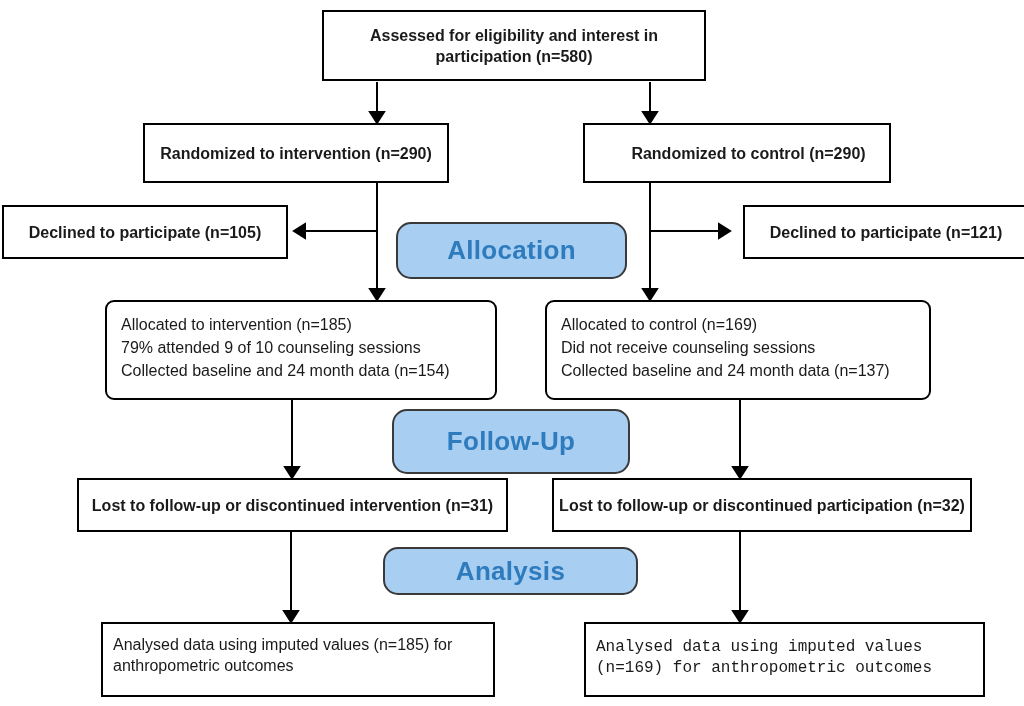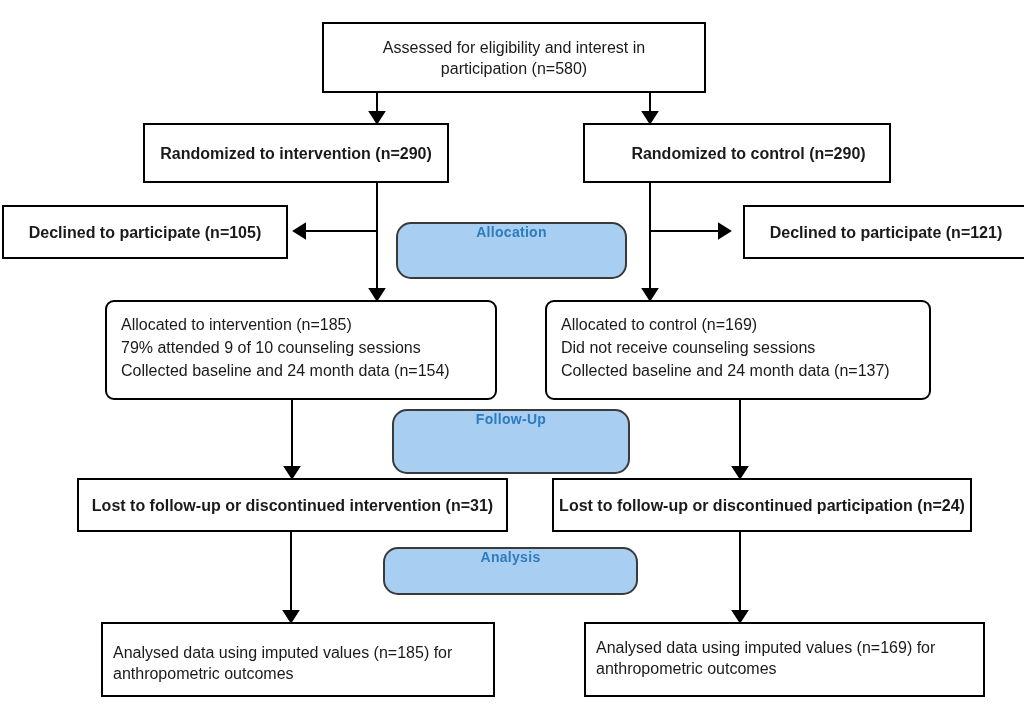--- a/index.html
+++ b/index.html
@@ -41,39 +41,39 @@
     padding:11px 14px;
     line-height:23px;
     border-radius:9px;
   }
   .stage{
     position:absolute;
     background:var(--stage-fill);
     border:2px solid var(--stage-border);
     border-radius:15px;
     box-sizing:border-box;
-    display:flex;align-items:flex-start;justify-content:center;
+    display:flex;align-items:center;justify-content:center;
     z-index:2;
     color:var(--stage-text);
     font-weight:bold;
-    font-size:14px;
+    font-size:26px;
     letter-spacing:0.3px;
   }
   
-  #box-assessed       {left:322px;top:22px; width:384px;height:71px;padding:0 26px;}
+  #box-assessed       {left:322px;top:10px; width:384px;height:71px;padding:0 26px;font-weight:bold;}
   #box-rand-int       {left:143px;top:123px;width:306px;height:60px;}
   #box-rand-ctrl      {left:583px;top:123px;width:308px;height:60px;padding-left:23px;}
   #box-declined-int   {left:2px;  top:205px;width:286px;height:54px;}
   #box-declined-ctrl  {left:731px;top:205px;width:286px;height:54px;margin-left:12px;}
   #box-alloc-int      {left:105px;top:300px;width:392px;height:100px;}
   #box-alloc-ctrl     {left:545px;top:300px;width:386px;height:100px;}
   #box-lost-int       {left:77px; top:478px;width:431px;height:54px;}
   #box-lost-ctrl      {left:552px;top:478px;width:420px;height:54px;}
-  #box-analysed-int   {left:101px;top:622px;width:394px;height:75px;padding:18px 10px;}
-  #box-analysed-ctrl  {left:584px;top:622px;width:401px;height:75px;padding:13px 10px;}
+  #box-analysed-int   {left:101px;top:622px;width:394px;height:75px;padding:10px 10px;}
+  #box-analysed-ctrl  {left:584px;top:622px;width:401px;height:75px;padding:13px 10px;font-family:Liberation Mono, monospace;}
   
   #stage-allocation   {left:396px;top:222px;width:231px;height:57px;}
   #stage-followup     {left:392px;top:409px;width:238px;height:65px;}
   #stage-analysis     {left:383px;top:547px;width:255px;height:48px;}
 </style>
 </head>
 <body>
 
 <div class="canvas">
 
@@ -145,21 +145,21 @@
 
   <div id="stage-followup" class="stage">
     <span>Follow-Up</span>
   </div>
 
   <div id="box-lost-int" class="fbox center nowrap">
     <span>Lost to follow-up or discontinued intervention (n=31)</span>
   </div>
 
   <div id="box-lost-ctrl" class="fbox center nowrap">
-    <span>Lost to follow-up or discontinued participation (n=24)</span>
+    <span>Lost to follow-up or discontinued participation (n=32)</span>
   </div>
 
   <div id="stage-analysis" class="stage">
     <span>Analysis</span>
   </div>
 
   <div id="box-analysed-int" class="fbox">
     <span>Analysed data using imputed values (n=185) for anthropometric outcomes</span>
   </div>
 

